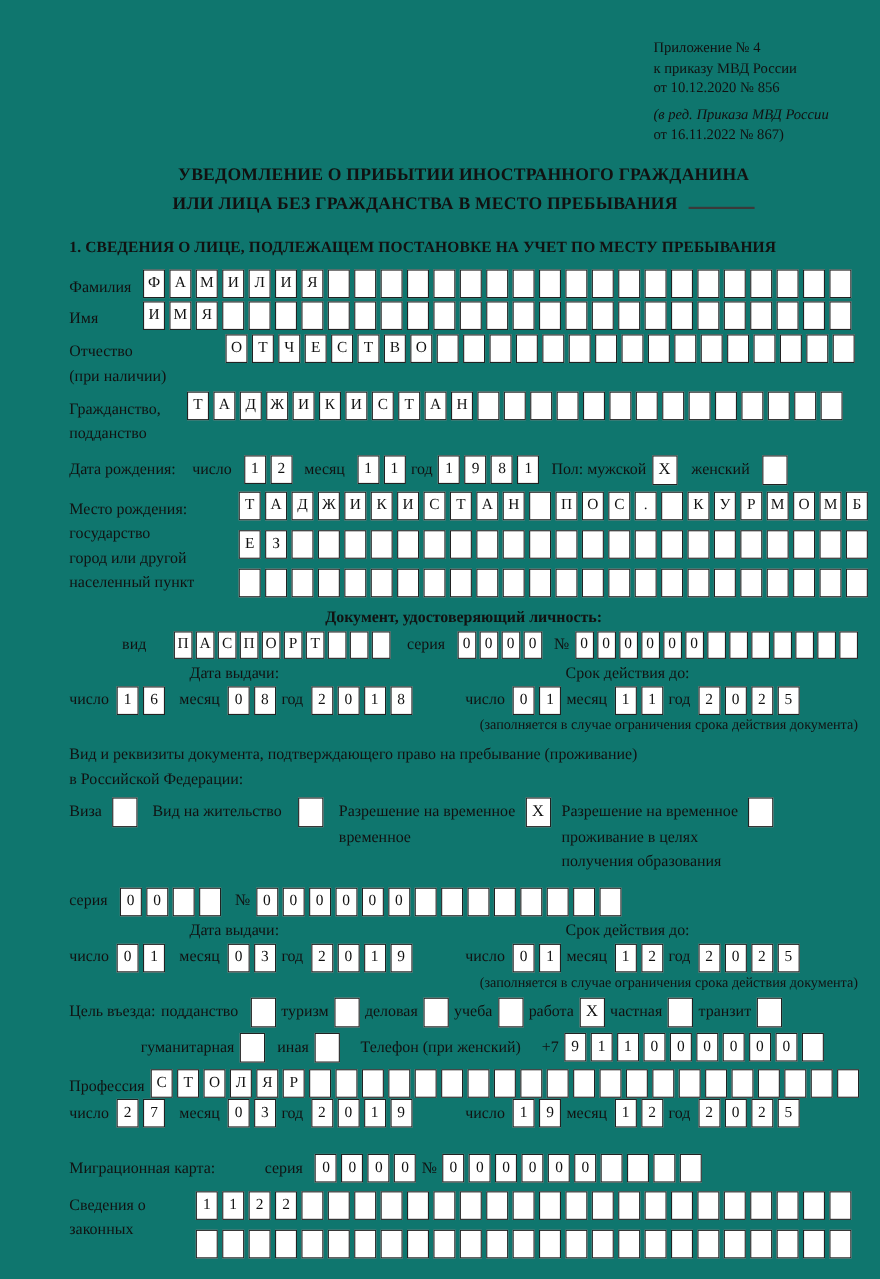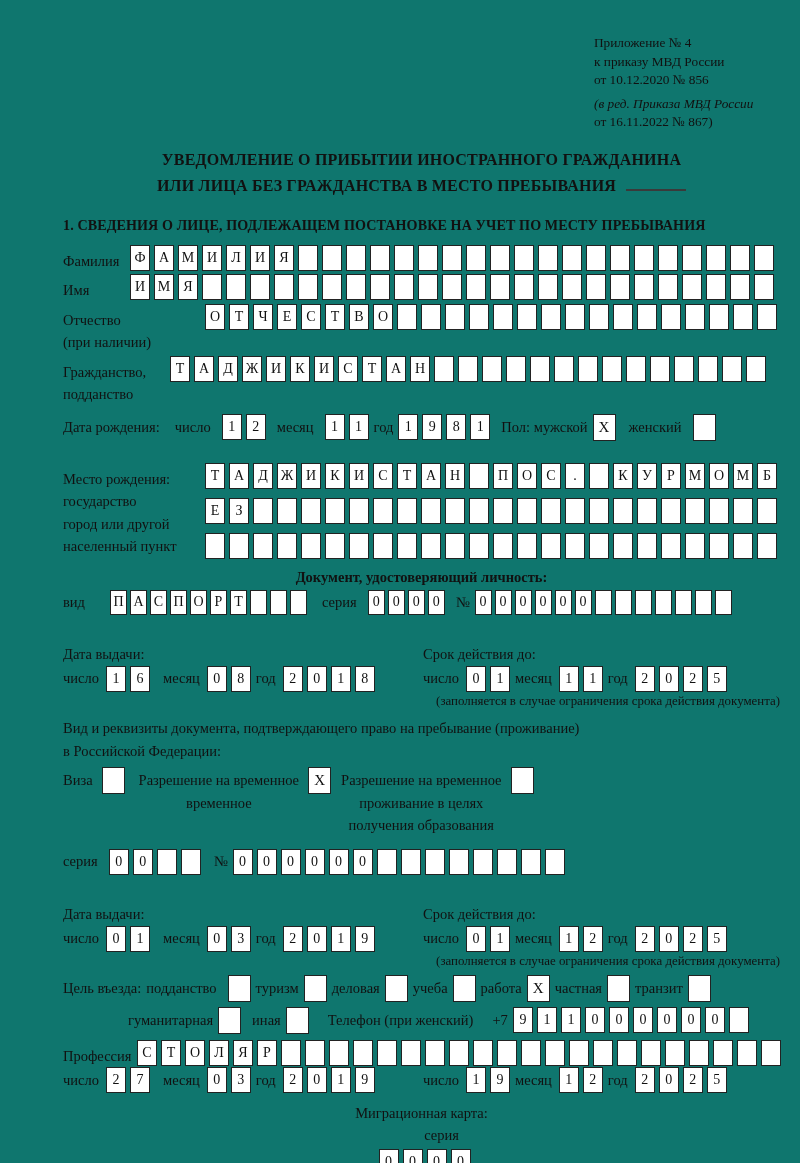--- a/index.html
+++ b/index.html
@@ -33,35 +33,35 @@
   .sm { gap:3px; }
   .cbox {
     box-sizing:border-box; display:inline-flex; flex:0 0 auto; width:23px; height:27px;
     border:1.6px solid #222; align-items:center; justify-content:center; font-size:15px; background:#fff;
   }
   .ml6{margin-left:6px;} .ml8{margin-left:8px;} .ml10{margin-left:10px;} .ml14{margin-left:14px;}
   
   .dg { display:flex; margin-top:7px; }
   .dg-l { flex:0 0 360px; }
   .dg-r { flex:1; }
-  .dg-head { text-align:left; margin-bottom:3px;margin-top:26px; }
+  .dg-head { text-align:center; margin-bottom:3px; }
   .dg-l .dg-head { width:300px; }
   .dg-r .dg-head { width:295px; }
   .dmy { display:flex; align-items:center; gap:5px; }
   .dmy .t { margin-right:2px; }
   .dg-note { text-align:right; font-size:12.9px; margin-top:2px; }
   
   .center-bold { text-align:center; font-weight:bold; margin-top:5px; margin-bottom:4px; }
   
   .res-line { margin-top:9px; line-height:1.5; }
   .res-line2 { margin-top:2px; line-height:1.5; }
   
   .opts { display:flex; align-items:flex-start; margin-top:2px; }
   .opt { display:flex; align-items:flex-start; gap:9px; }
-  .optlbl { text-align:center; line-height:1.55; padding-top:4px; }
+  .optlbl { text-align:left; line-height:1.55; padding-top:4px; }
   .opt .cbox { margin-top:2px; }
   
   .purpose { display:flex; align-items:center; gap:5px; margin-top:10px; }
   .indent65 { margin-left:65px; }
   .lbl { white-space:nowrap; }
 </style>
 </head>
 <body>
 
 <div class="page">
@@ -233,21 +233,21 @@
         <span class="cell">9</span>
         <span class="cell">8</span>
         <span class="cell">1</span>
       </span>
     <span class="lbl ml6">Пол: мужской</span>
     <span class="cbox">X</span>
     <span class="lbl ml8">женский</span>
     <span class="cbox ml6"></span>
   </div>
 
-  <div class="frow" style="margin-top:22px;">
+  <div class="frow" style="margin-top:6px;gap:12px;">
     <span class="flabel w142">
       <div>Место рождения:</div>
       <div>государство</div>
       <div>город или другой</div>
       <div>населенный пункт</div>
     </span>
     <span class="cells stack">
       <span class="cellrow">
           <span class="cell">Т</span>
           <span class="cell">А</span>
@@ -325,21 +325,21 @@
           <span class="cell"></span>
           <span class="cell"></span>
           <span class="cell"></span>
         </span>
     </span>
   </div>
 
   <div class="center-bold">Документ, удостоверяющий личность:</div>
 
   <div class="purpose" style="margin-top:0;">
-    <span class="lbl" style="width:42px;">вид</span>
+    <span class="lbl" style="width:42px;margin-left:48px;">вид</span>
     <span class="cells sm">
         <span class="cell">П</span>
         <span class="cell">А</span>
         <span class="cell">С</span>
         <span class="cell">П</span>
         <span class="cell">О</span>
         <span class="cell">Р</span>
         <span class="cell">Т</span>
         <span class="cell"></span>
         <span class="cell"></span>
@@ -420,20 +420,24 @@
   </div>
   <div class="dg-note">(заполняется в случае ограничения срока действия документа)</div>
 
   <div class="res-line">Вид и реквизиты документа, подтверждающего право на пребывание (проживание)</div>
   <div class="res-line2">в Российской Федерации:</div>
 
   <div class="opts">
     <span class="opt">
       <span class="optlbl lbl">Виза</span>
       <span class="cbox"></span>
+    </span>
+    <span class="opt ml14">
+      <span class="optlbl lbl">Вид на жительство</span>
+      <span class="cbox ml6"></span>
     </span>
     <span class="opt ml14">
       <span class="optlbl">
         <div>Разрешение на временное</div>
         <div>временное</div>
       </span>
       <span class="cbox">X</span>
     </span>
     <span class="opt ml10">
       <span class="optlbl">
@@ -628,21 +632,21 @@
       <span class="t lbl">год</span>
       <span class="cells">
           <span class="cell">2</span>
           <span class="cell">0</span>
           <span class="cell">2</span>
           <span class="cell">5</span>
         </span>
     </span>
   </div>
 
-  <div class="purpose" style="margin-top:12px;flex-direction:column;">
+  <div class="purpose" style="margin-top:24px;">
     <span class="lbl">Миграционная карта:</span>
     <span class="lbl" style="margin-left:40px;">серия</span>
     <span class="cells ml6">
         <span class="cell">0</span>
         <span class="cell">0</span>
         <span class="cell">0</span>
         <span class="cell">0</span>
       </span>
     <span class="lbl">№</span>
     <span class="cells">

